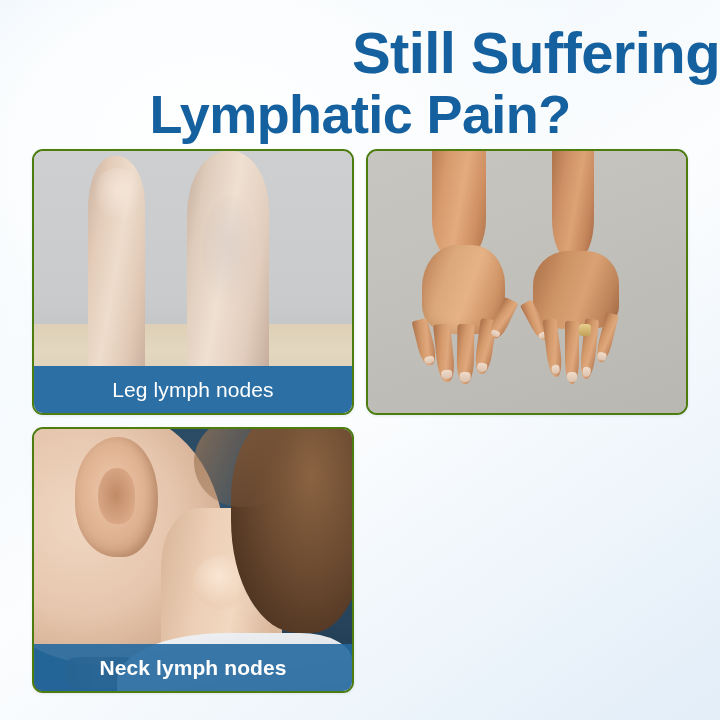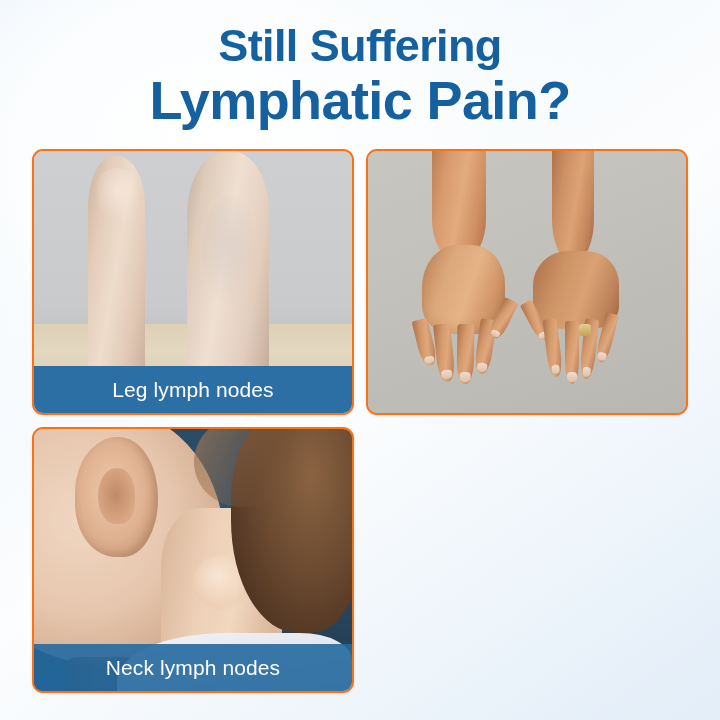--- a/index.html
+++ b/index.html
@@ -32,40 +32,40 @@
     text-align: center;
     padding-top: 22px;
     line-height: 1.08;
     letter-spacing: -0.6px;
     font-size: 44px;
     font-weight: bold;
     color: #15609E;
     user-select: none;
   }
   .headline .line { display: block; }
-  .headline .line1 { font-size: 45px; }
+  .headline .line1 { font-size: 58px; text-align: right; }
   .headline .line2 { font-size: 54px; }
 
   
   .grid {
     position: absolute;
     left: 32px;
     top: 149px;
     width: 656px;
     height: 540px;
     display: grid;
     grid-template-columns: 322px 322px;
     grid-template-rows: 266px 266px;
     gap: 12px;
   }
 
   .card {
     position: relative;
     border-radius: 11px;
-    border: 2px solid #f97316;
+    border: 2px solid #4d7c0f;
     overflow: hidden;
     background: #cfd2d4;
     box-shadow: 0 1px 3px rgba(30,80,130,0.10);
   }
 
   .photo {
     position: absolute;
     left: 0; right: 0; top: 0; bottom: 0;
     overflow: hidden;
   }
@@ -77,21 +77,21 @@
     background: #2C6FA5;
     color: #ffffff;
     display: flex;
     align-items: center;
     justify-content: center;
     font-size: 21px;
     letter-spacing: 0.1px;
     z-index: 6;
     user-select: none;
   }
-  .caption.translucent { background: rgba(37,105,160,0.90); }
+  .caption.translucent { background: rgba(37,105,160,0.90); font-weight: bold; }
 
   
   .legs-scene { position:absolute; inset:0; background: linear-gradient(180deg,#cdcfd0 0%,#c9cbcc 55%,#c4c6c7 68%); }
   .legs-floor {
     position:absolute; left:0; right:0; top:66%; bottom:0;
     background: linear-gradient(180deg,#ded0b6 0%,#e3d7c0 30%,#ddd1ba 60%,#d2c5ac 100%);
   }
   .legs-floor::after {
     content:""; position:absolute; left:0; right:0; top:52%; height:2px;
     background: rgba(255,255,255,0.55);

